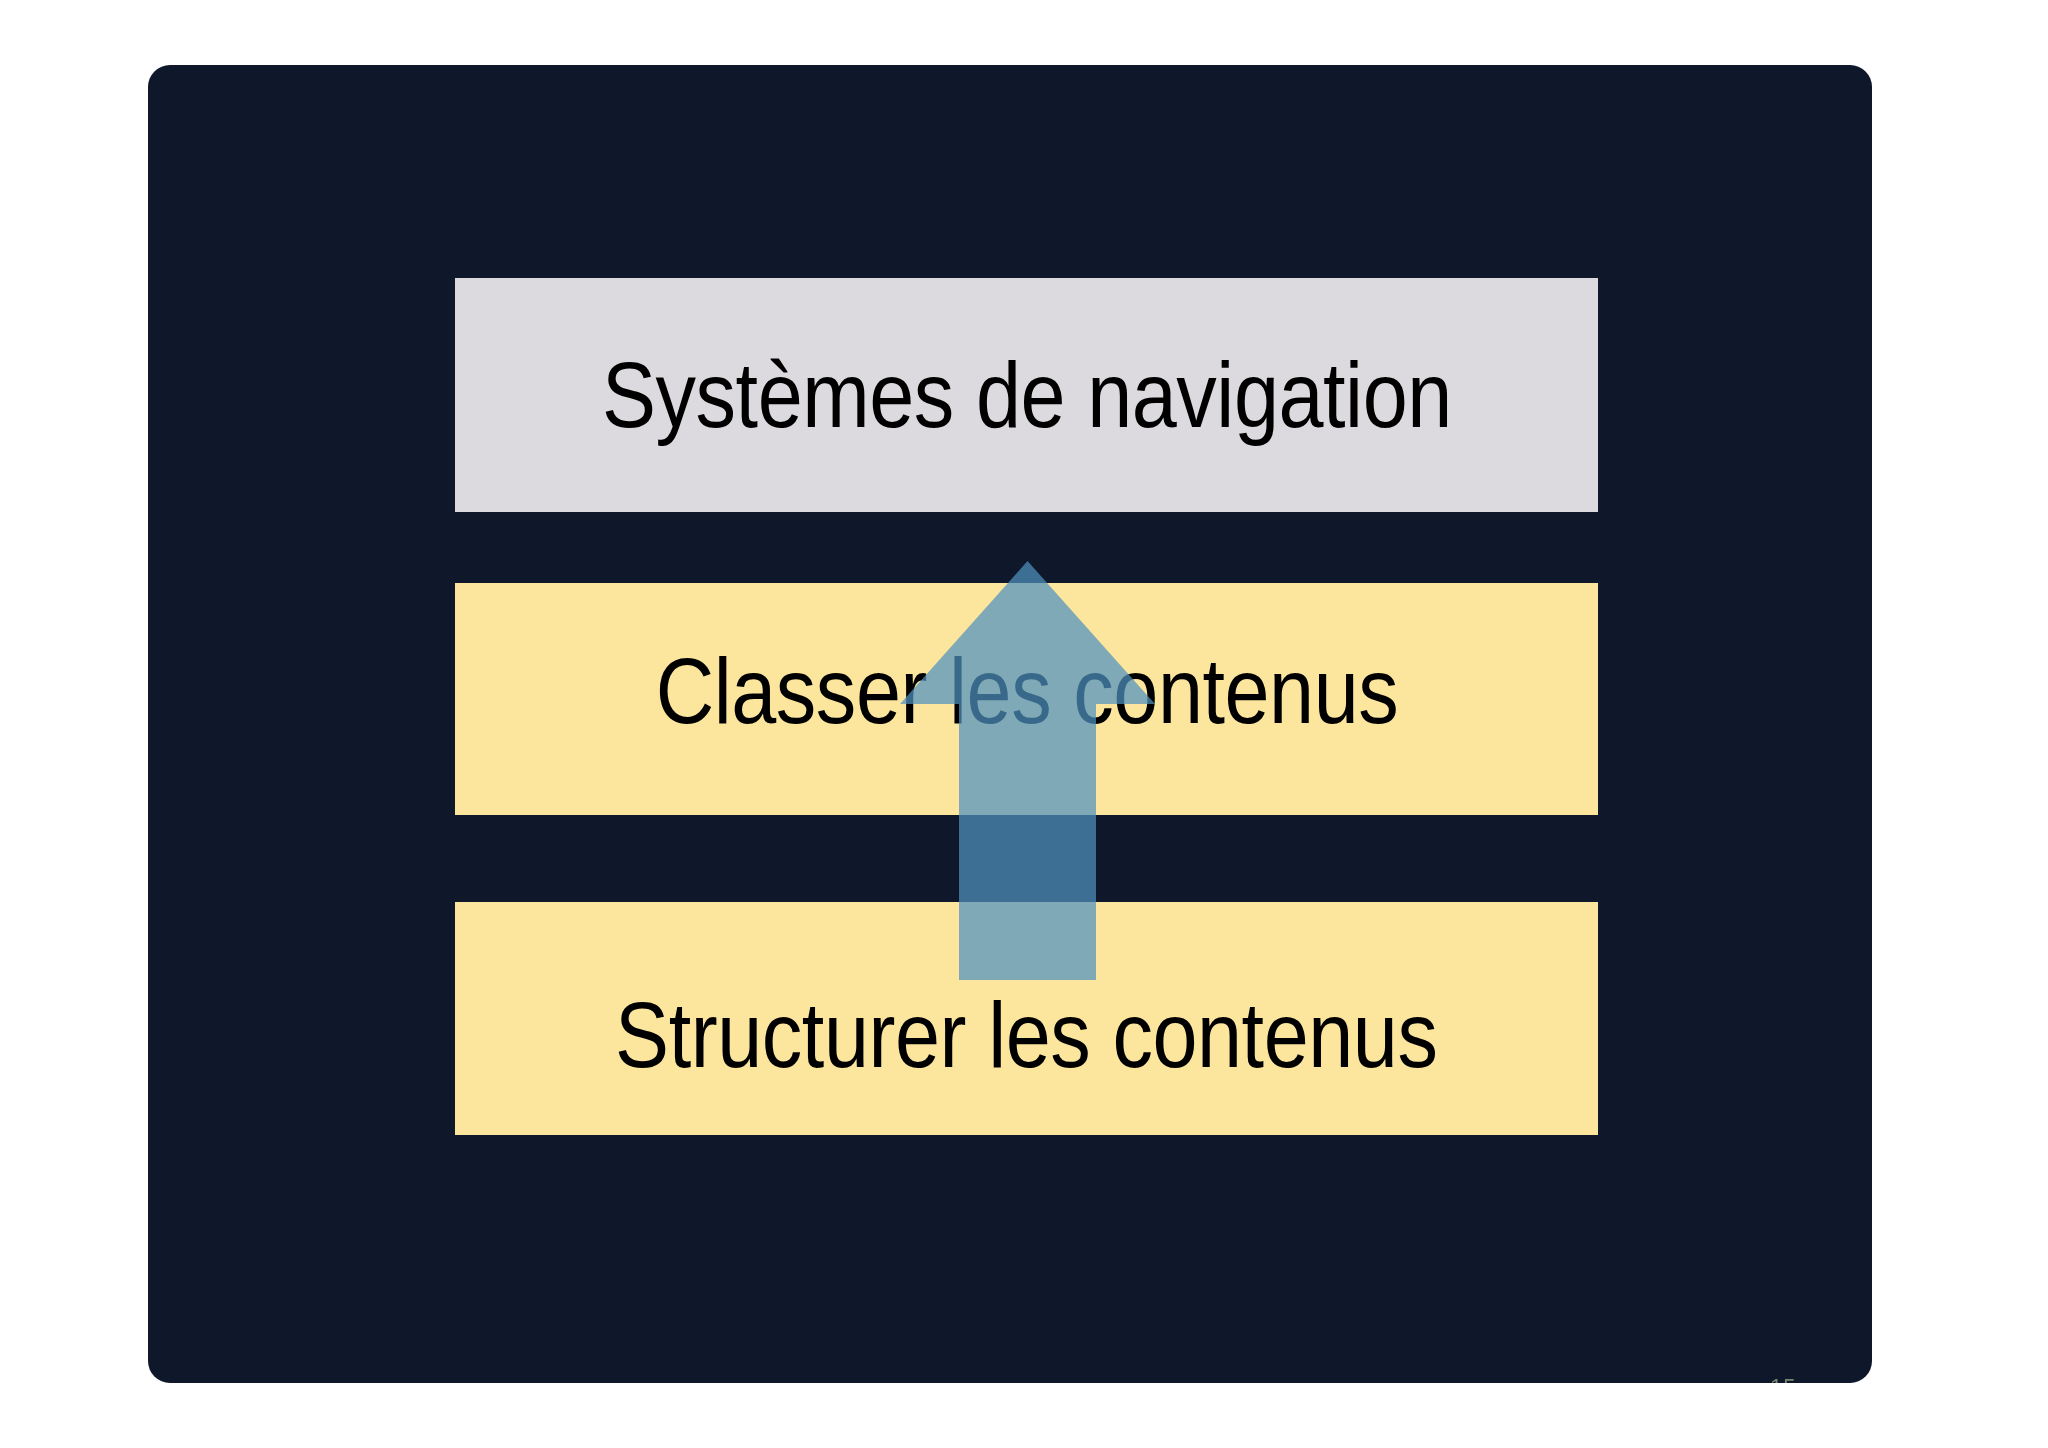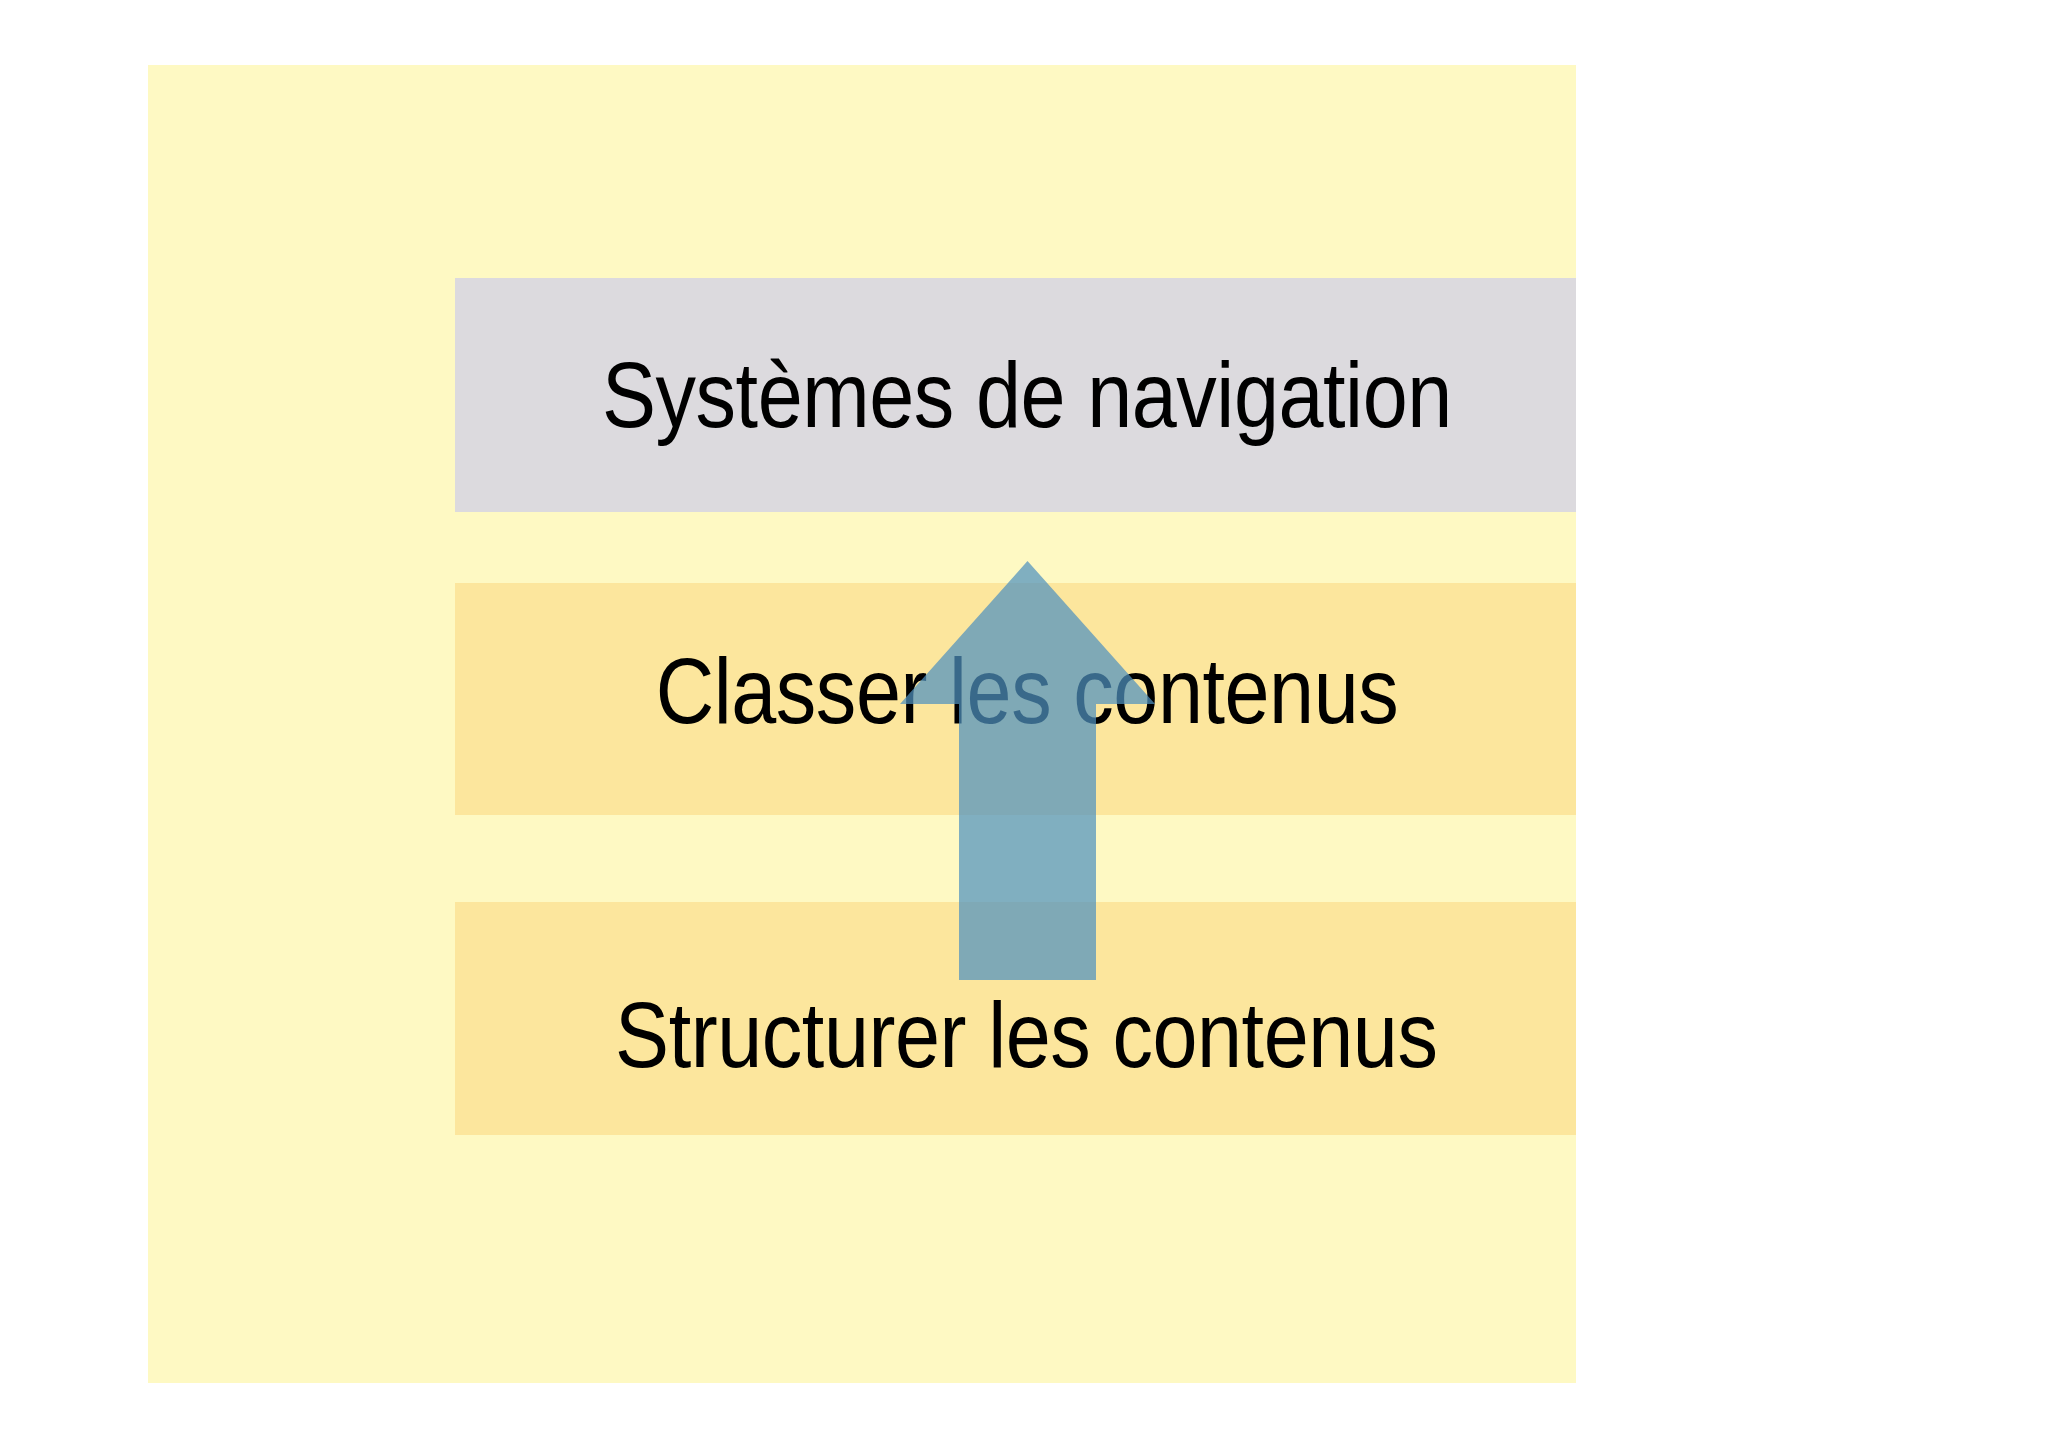--- a/index.html
+++ b/index.html
@@ -21,24 +21,25 @@
     width: 2048px;
     height: 1448px;
     background: #ffffff;
   }
 
   
   #slide {
     position: absolute;
     left: 148px;
     top: 65px;
-    width: 1428px;
+    width: 1724px;
     height: 1318px;
-    background: #fef9c3;
+    background: #0f172a;
     overflow: hidden;
+    border-radius: 22px;
   }
 
   
   .band {
     position: absolute;
     left: 307px;            
     width: 1143px;          
     display: flex;
     align-items: center;
     justify-content: center;

